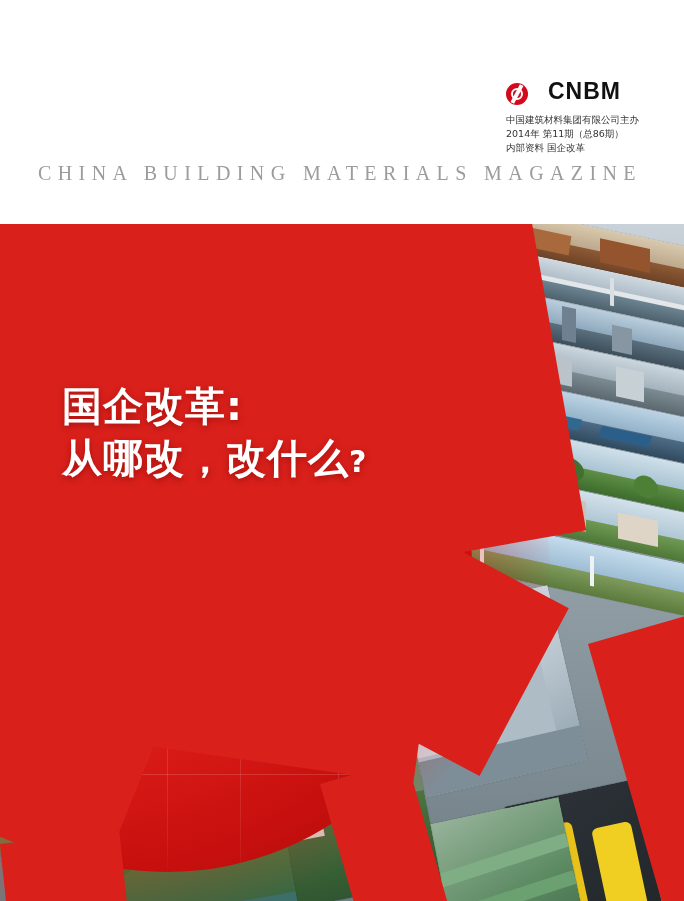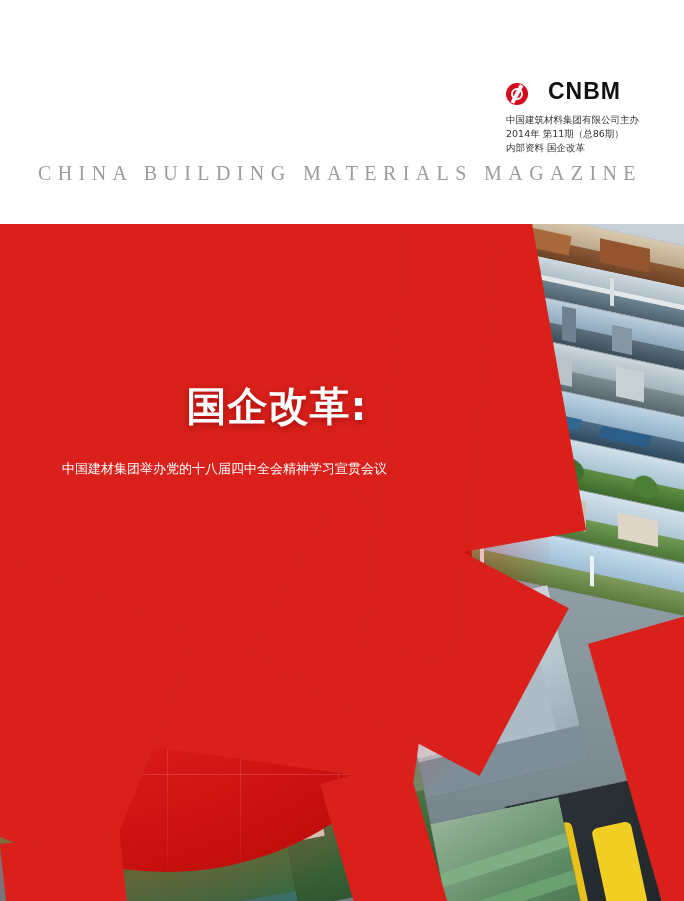--- a/index.html
+++ b/index.html
@@ -180,21 +180,20 @@
     width: 430px;
   }
   .headline {
     font-family: "DejaVu Sans", "Liberation Sans", sans-serif;
     font-size: 40px;
     line-height: 52px;
     font-weight: bold;
     color: #ffffff;
     letter-spacing: 1px;
     text-shadow: 0 2px 6px rgba(120,0,0,.55);
-    text-align: center;
   }
   .headline .qm {
     font-size: 30px;
     font-weight: bold;
   }
   .subhead {
     margin-top: 22px;
     font-family: "DejaVu Sans", "Liberation Sans", sans-serif;
     font-size: 21px;
     line-height: 30px;
@@ -358,23 +357,25 @@
     <div class="landmass" style="left:52%;top:36%;width:18%;height:30%;"></div>
     <div class="landmass" style="left:16%;top:24%;width:22%;height:16%;"></div>
     <div class="landmass" style="left:10%;top:46%;width:16%;height:22%;"></div>
     <div class="landmass" style="left:62%;top:66%;width:22%;height:16%;"></div>
     <div class="landmass" style="left:30%;top:70%;width:16%;height:14%;"></div>
   </div>
 
   <div class="cover-text">
     <div class="headline">
       <div>国企改革:</div>
+      <div>
+        <span>从哪改，改什么</span><span class="qm">?</span>
+      </div>
     </div>
     <div class="bullets">
-      <div>中国建材集团举办党的十八届四中全会精神学习宣贯会议</div>
     </div>
   </div>
 
   <div class="masthead">
     <div class="title-en">CHINA BUILDING MATERIALS MAGAZINE</div>
     <div class="brand">
       <div class="brand-row">
         <span class="brand-mark"></span>
         <span class="brand-name">CNBM</span>
       </div>

